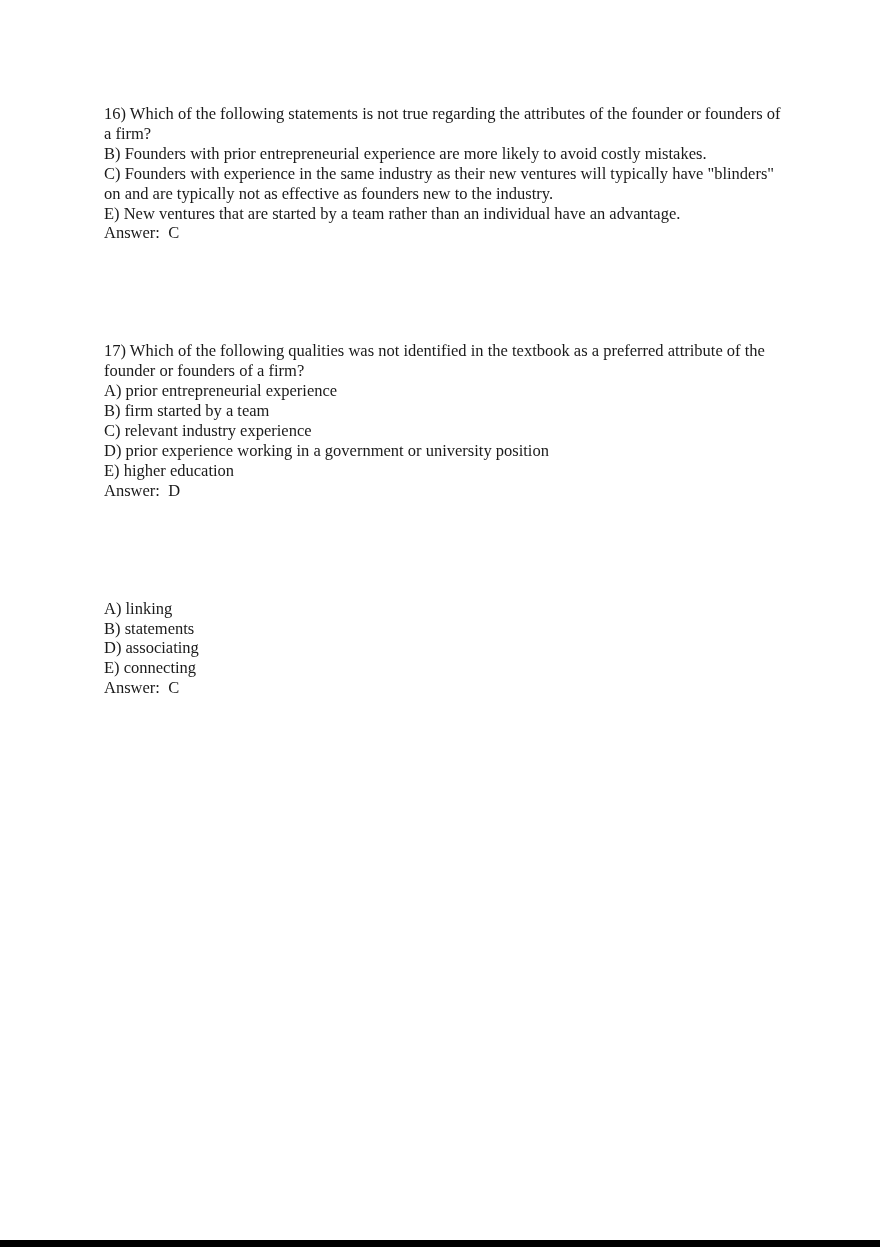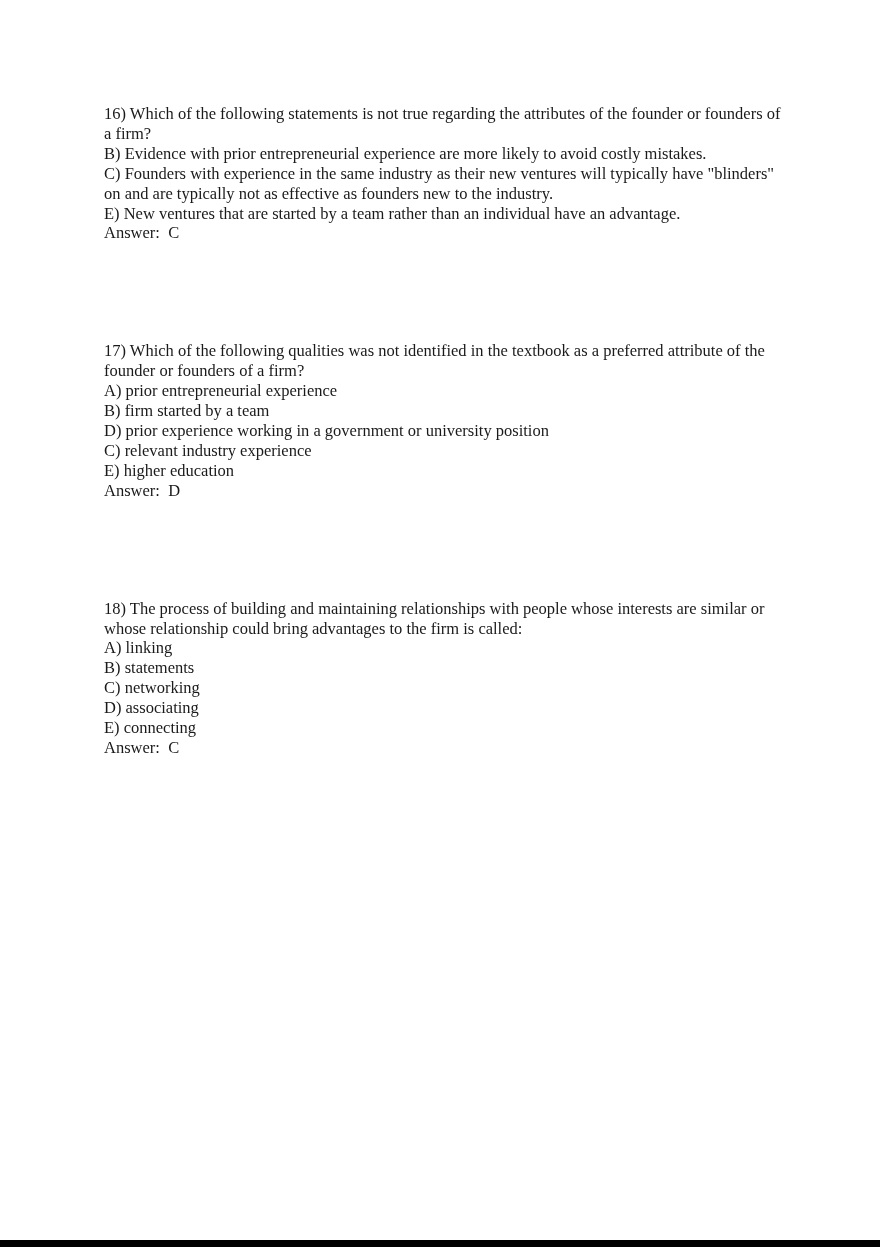--- a/index.html
+++ b/index.html
@@ -50,41 +50,39 @@
   }
 </style>
 </head>
 <body>
 
 <div class="page">
   <div class="content">
 
     <section class="question-block">
       <p>16) Which of the following statements is not true regarding the attributes of the founder or founders of a firm?</p>
-      <p>B) Evidence with prior entrepreneurial experience are more likely to avoid costly mistakes.</p>
+      <p>B) Founders with prior entrepreneurial experience are more likely to avoid costly mistakes.</p>
       <p>C) Founders with experience in the same industry as their new ventures will typically have "blinders" on and are typically not as effective as founders new to the industry.</p>
       <p>E) New ventures that are started by a team rather than an individual have an advantage.</p>
       <p>Answer:  C</p>
     </section>
 
     <section class="question-block">
       <p>17) Which of the following qualities was not identified in the textbook as a preferred attribute of the founder or founders of a firm?</p>
       <p>A) prior entrepreneurial experience</p>
       <p>B) firm started by a team</p>
+      <p>C) relevant industry experience</p>
       <p>D) prior experience working in a government or university position</p>
-      <p>C) relevant industry experience</p>
       <p>E) higher education</p>
       <p>Answer:  D</p>
     </section>
 
     <section class="question-block">
-      <p>18) The process of building and maintaining relationships with people whose interests are similar or whose relationship could bring advantages to the firm is called:</p>
       <p>A) linking</p>
       <p>B) statements</p>
-      <p>C) networking</p>
       <p>D) associating</p>
       <p>E) connecting</p>
       <p>Answer:  C</p>
     </section>
 
   </div>
 
   <div class="bottom-bar"></div>
 </div>
 

